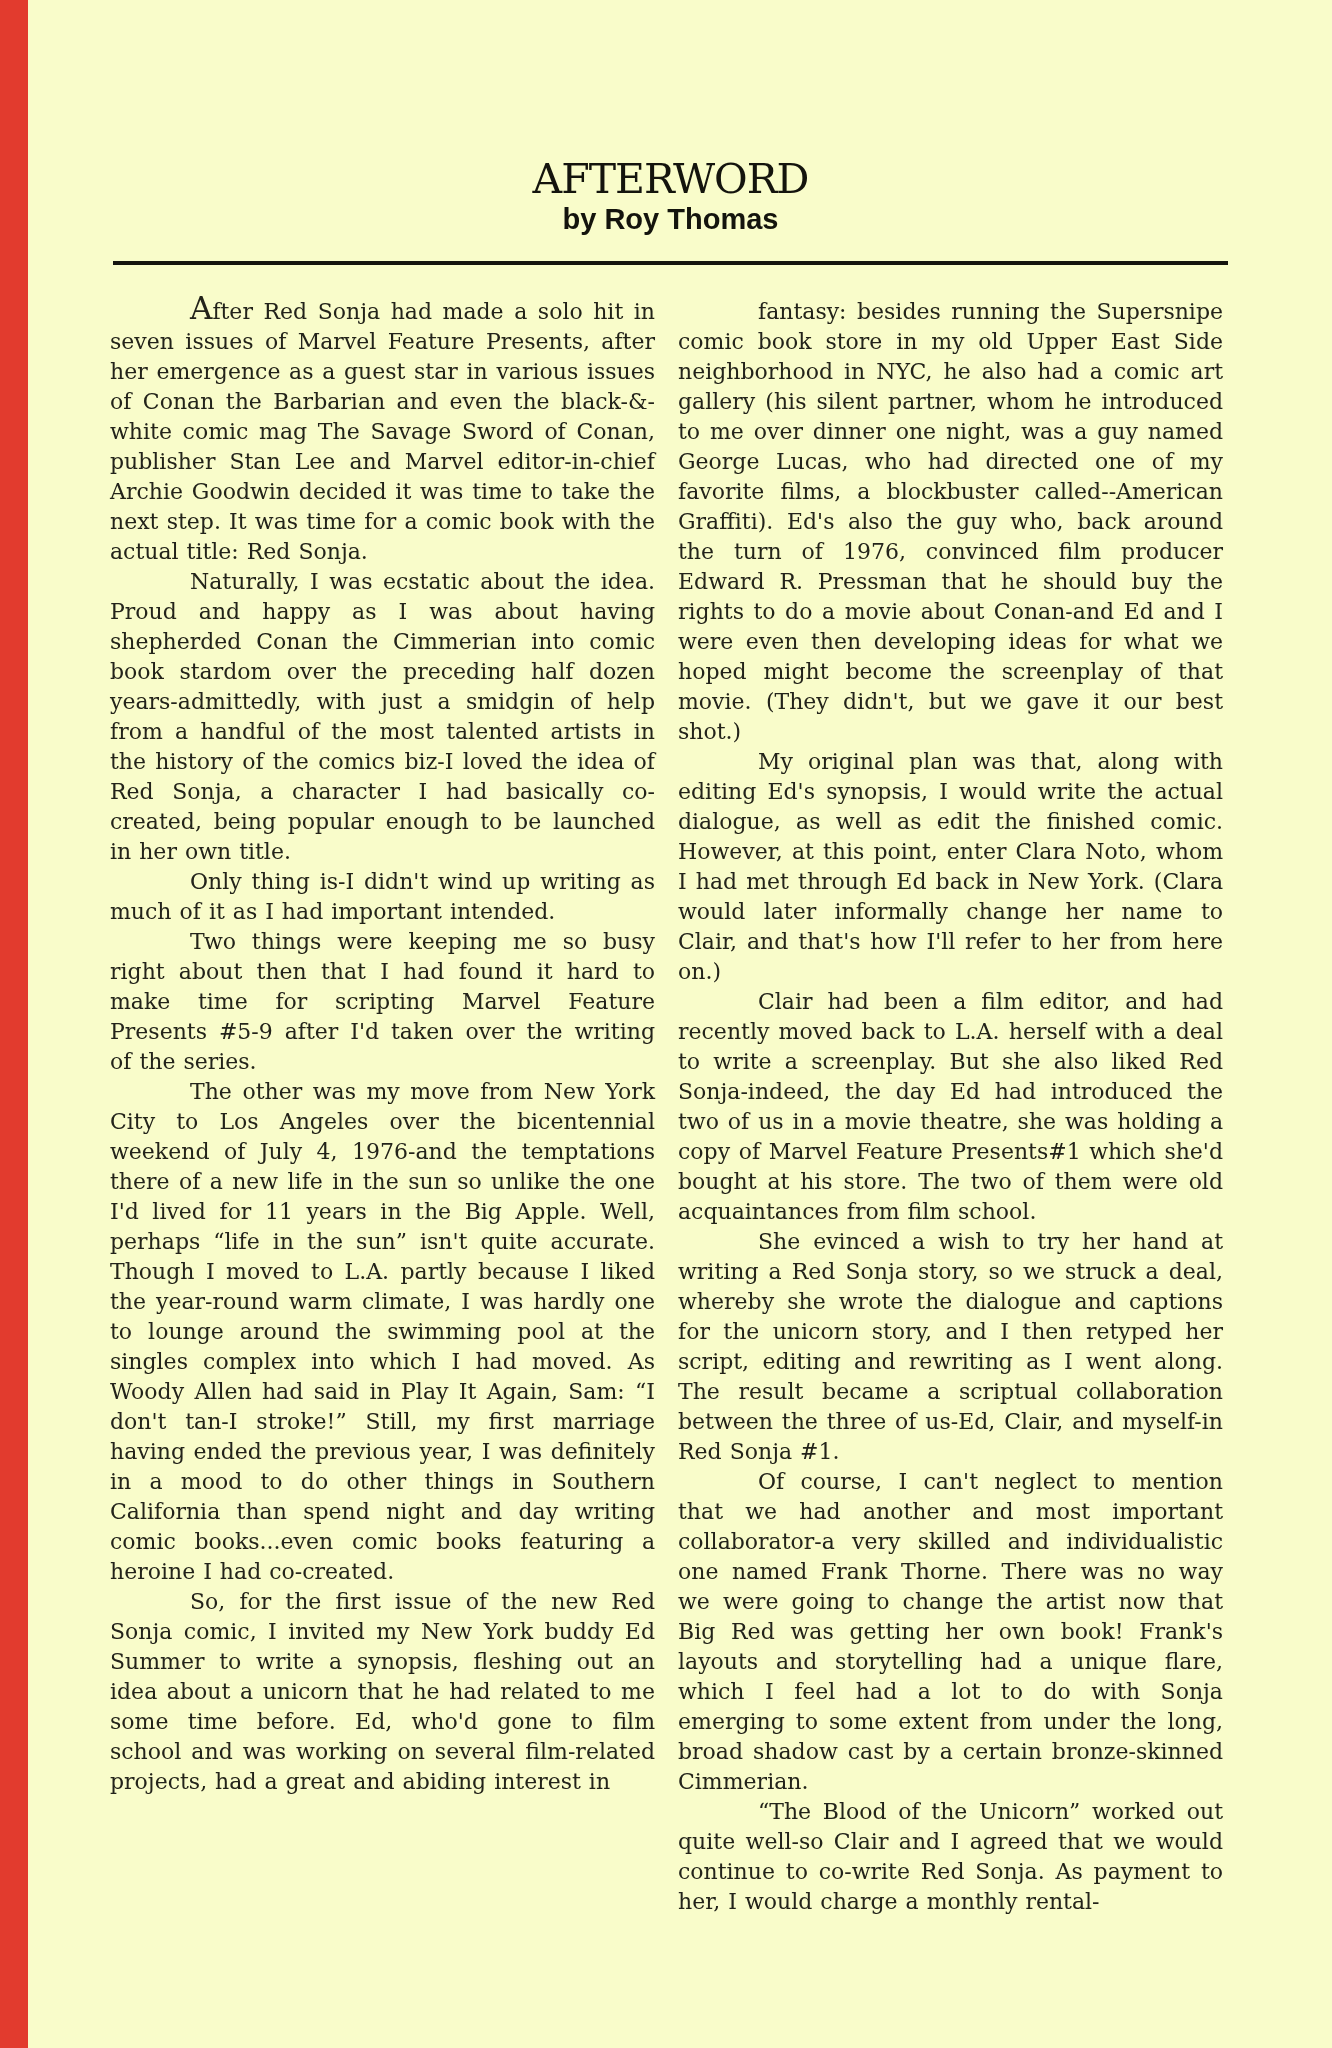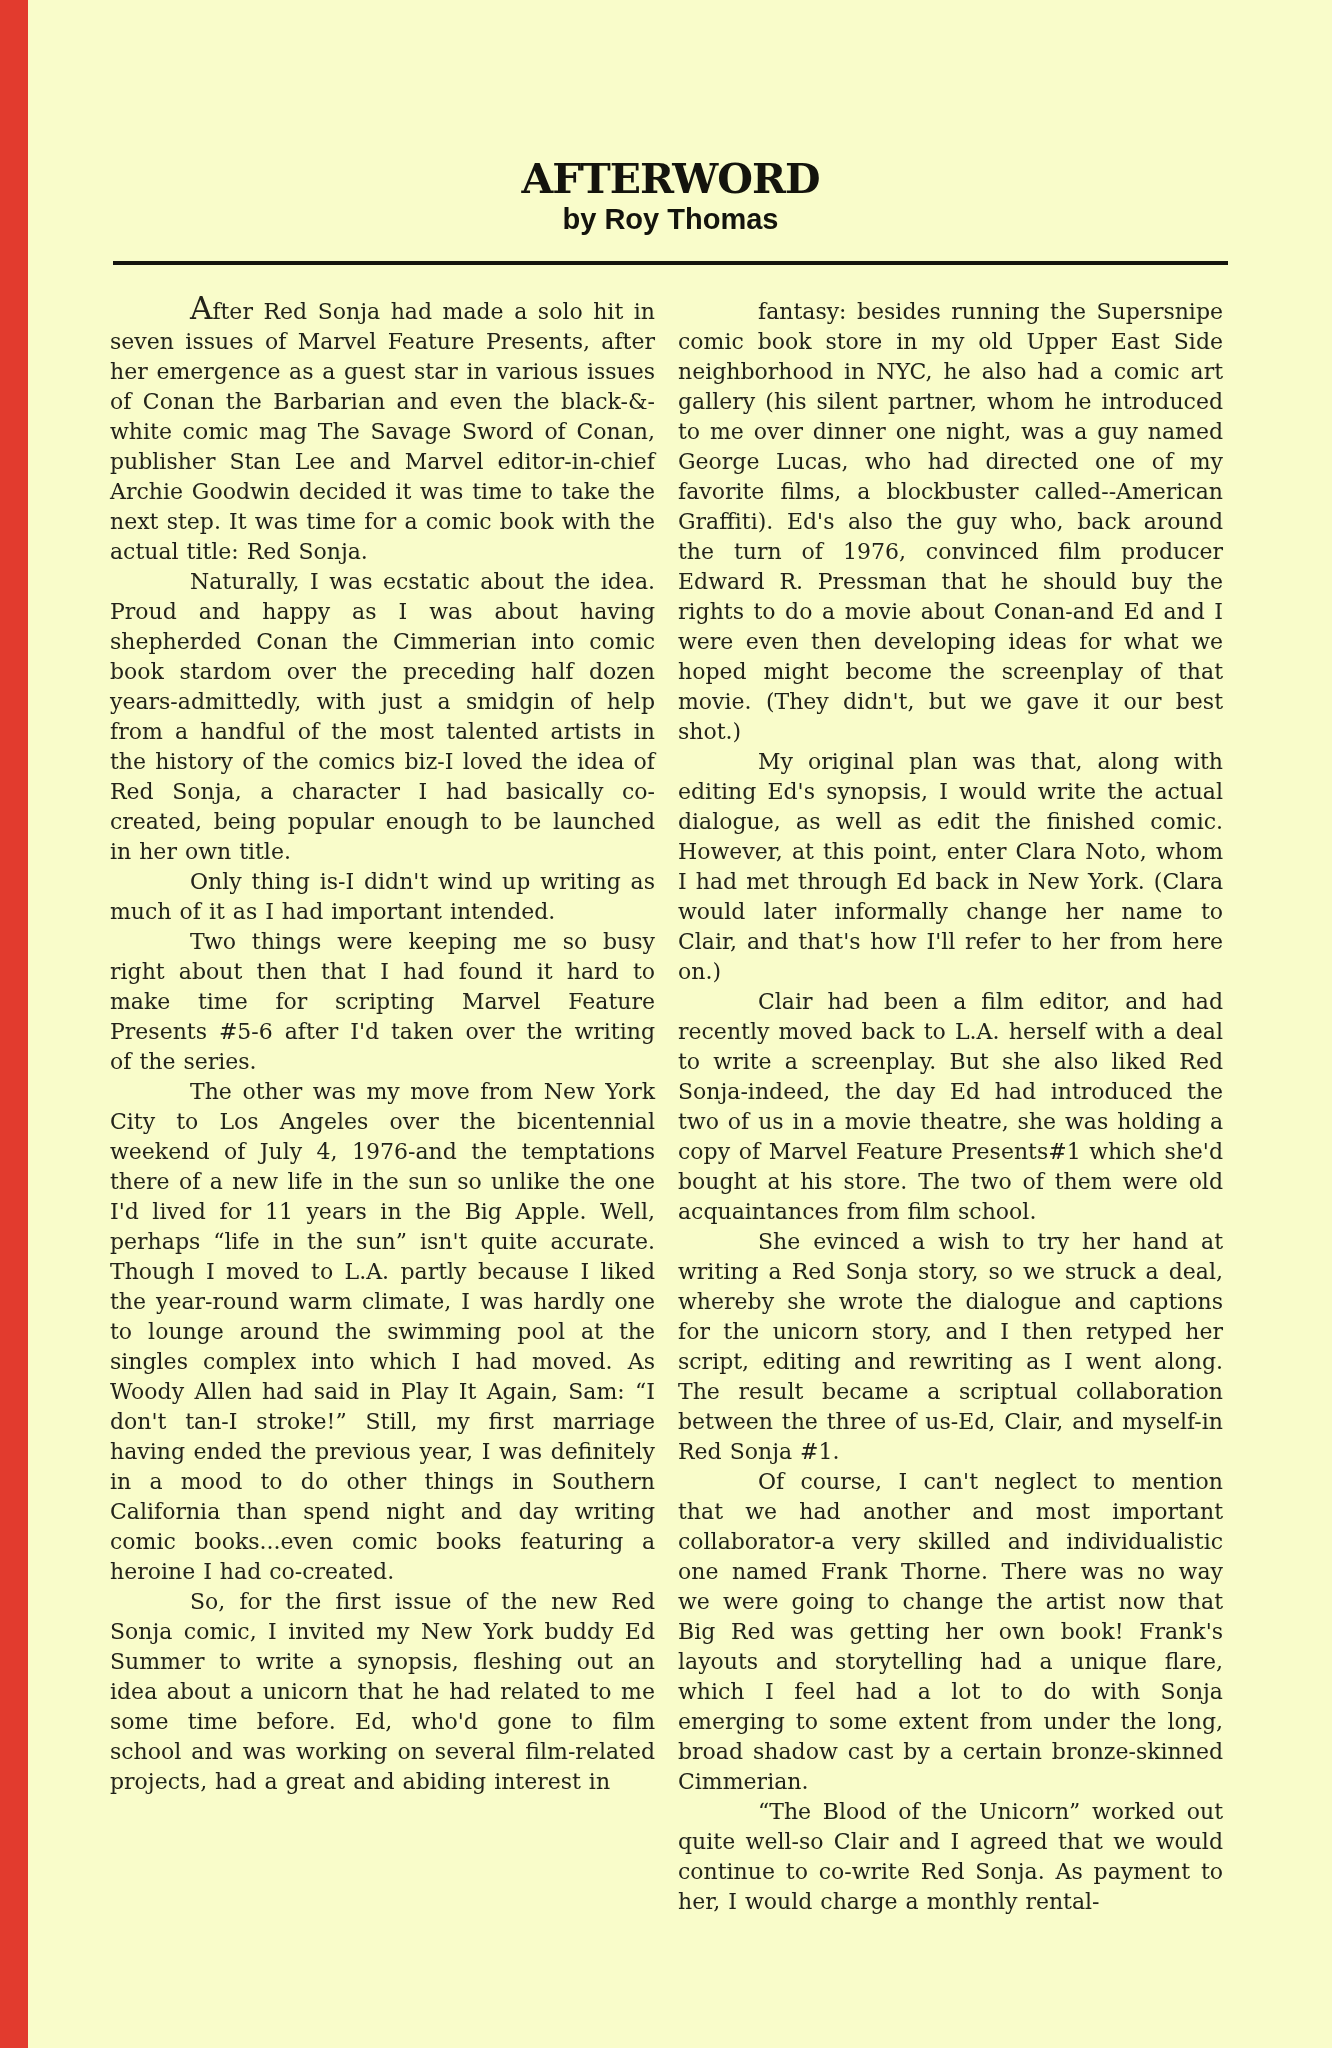--- a/index.html
+++ b/index.html
@@ -33,21 +33,21 @@
     position: absolute;
     left: 113px;
     top: 0;
     width: 1115px;
     text-align: center;
   }
   .title {
     margin: 0;
     padding-top: 158px;
     font-family: "DejaVu Serif", serif;
-    font-weight: bold;
+    font-weight: normal;
     font-size: 41px;
     line-height: 42px;
     letter-spacing: -1px;
     color: #14140d;
   }
   .byline {
     margin: 10px;
     margin-top: 3px;
     font-family: "Liberation Sans", sans-serif;
     font-weight: bold;
@@ -101,21 +101,21 @@
     <div class="byline">by Roy Thomas</div>
   </div>
 
   <div class="header-rule"></div>
 
   <div class="columns">
     <div class="column left">
       <p class="lead">After Red Sonja had made a solo hit in seven issues of Marvel Feature Presents, after her emergence as a guest star in various issues of Conan the Barbarian and even the black-&amp;-white comic mag The Savage Sword of Conan, publisher Stan Lee and Marvel editor-in-chief Archie Goodwin decided it was time to take the next step.  It was time for a comic book with the actual title:  Red Sonja.</p>
       <p>Naturally, I was ecstatic about the idea.  Proud and happy as I was about having shepherded Conan the Cimmerian into comic book stardom over the preceding half dozen years-admittedly, with just a smidgin of help from a handful of the most talented artists in the history of the comics biz-I loved the idea of Red Sonja, a character I had basically co-created, being popular enough to be launched in her own title.</p>
       <p>Only thing is-I didn't wind up writing as much of it as I had important intended.</p>
-      <p>Two things were keeping me so busy right about then that I had found it hard to make time for scripting Marvel Feature Presents #5-6 after I'd taken over the writing of the series.</p>
+      <p>Two things were keeping me so busy right about then that I had found it hard to make time for scripting Marvel Feature Presents #5-9 after I'd taken over the writing of the series.</p>
       <p>The other was my move from New York City to Los Angeles over the bicentennial weekend of July 4, 1976-and the temptations there of a new life in the sun so unlike the one I'd lived for 11 years in the Big Apple.  Well, perhaps “life in the sun” isn't quite accurate.  Though I moved to L.A. partly because I liked the year-round warm climate, I was hardly one to lounge around the swimming pool at the singles complex into which I had moved.  As Woody Allen had said in Play It Again, Sam:  “I don't tan-I stroke!”  Still, my first marriage having ended the previous year, I was definitely in a mood to do other things in Southern California than spend night and day writing comic books...even comic books featuring a heroine I had co-created.</p>
       <p>So, for the first issue of the new Red Sonja comic, I invited my New York buddy Ed Summer to write a synopsis, fleshing out an idea about a unicorn that he had related to me some time before.  Ed, who'd gone to film school and was working on several film-related projects, had a great and abiding interest in</p>
     </div>
     <div class="column right">
       <p>fantasy:  besides running the Supersnipe comic book store in my old Upper East Side neighborhood in NYC, he also had a comic art gallery (his silent partner, whom he introduced to me over dinner one night, was a guy named George Lucas, who had directed one of my favorite films, a blockbuster called--American Graffiti).  Ed's also the guy who, back around the turn of 1976, convinced film producer Edward R. Pressman that he should buy the rights to do a movie about Conan-and Ed and I were even then developing ideas for what we hoped might become the screenplay of that movie.  (They didn't, but we gave it our best shot.)</p>
       <p>My original plan was that, along with editing Ed's synopsis, I would write the actual dialogue, as well as edit the finished comic.  However, at this point, enter Clara Noto, whom I had met through Ed back in New York.  (Clara would later informally change her name to Clair, and that's how I'll refer to her from here on.)</p>
       <p>Clair had been a film editor, and had recently moved back to L.A. herself with a deal to write a screenplay.  But she also liked Red Sonja-indeed, the day Ed had introduced the two of us in a movie theatre, she was holding a copy of Marvel Feature Presents#1 which she'd bought at his store.  The two of them were old acquaintances from film school.</p>
       <p>She evinced a wish to try her hand at writing a Red Sonja story, so we struck a deal, whereby she wrote the dialogue and captions for the unicorn story, and I then retyped her script, editing and rewriting as I went along.  The result became a scriptual collaboration between the three of us-Ed, Clair, and myself-in Red Sonja #1.</p>
       <p>Of course, I can't neglect to mention that we had another and most important collaborator-a very skilled and individualistic one named Frank Thorne.  There was no way we were going to change the artist now that Big Red was getting her own book!  Frank's layouts and storytelling had a unique flare, which I feel had a lot to do with Sonja emerging to some extent from under the long, broad shadow cast by a certain bronze-skinned Cimmerian.</p>
       <p>“The Blood of the Unicorn” worked out quite well-so Clair and I agreed that we would continue to co-write Red Sonja.  As payment to her, I would charge a monthly rental-</p>

